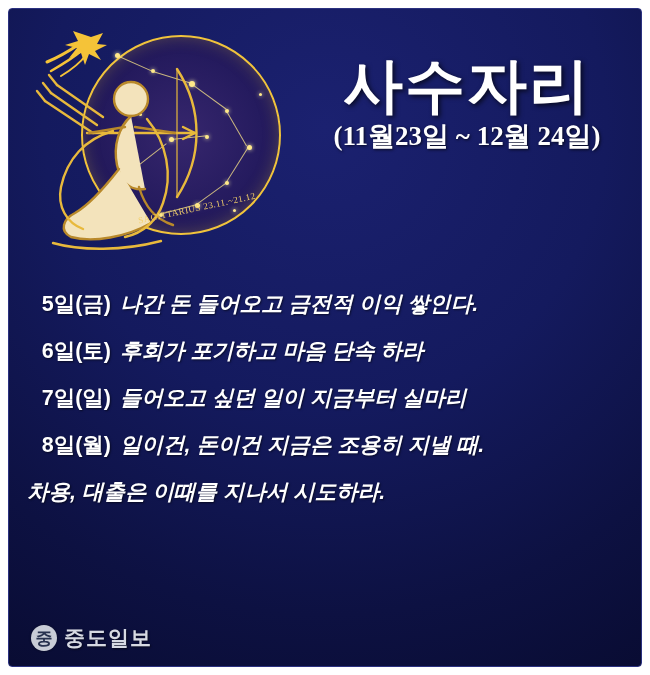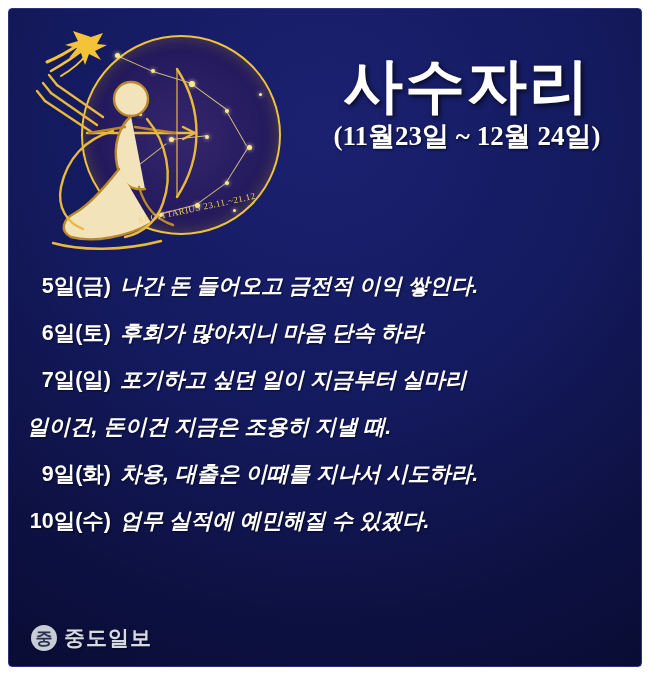--- a/index.html
+++ b/index.html
@@ -125,21 +125,21 @@
     position: absolute;
     left: 0;
     top: 262px;
     right: 0;
     bottom: 44px;
     padding: 0 18px;
     box-sizing: border-box;
   }
   .row {
     display: flex;
-    align-items: flex-start;
+    align-items: flex-end;
     height: 47px;
     color: #ffffff;
     font-size: 21.5px;
     font-weight: bold;
     text-shadow: 1px 1px 2px rgba(0,0,0,0.55);
     white-space: nowrap;
   }
   .row .day {
     flex: 0 0 auto;
     min-width: 84px;
@@ -269,36 +269,32 @@
       </div>
     </div>
 
     <div class="list">
       <div class="row">
         <span class="day">5일(금)</span>
         <span class="text">나간 돈 들어오고 금전적 이익 쌓인다.</span>
       </div>
       <div class="row">
         <span class="day">6일(토)</span>
-        <span class="text">후회가 많아지니 마음 단속 하라</span>
+        <span class="text">후회가 포기하고 마음 단속 하라</span>
       </div>
       <div class="row">
         <span class="day">7일(일)</span>
-        <span class="text">포기하고 싶던 일이 지금부터 실마리</span>
-      </div>
-      <div class="row">
+        <span class="text">들어오고 싶던 일이 지금부터 실마리</span>
+      </div>
+      <div class="row">
+        <span class="day">8일(월)</span>
         <span class="text">일이건, 돈이건 지금은 조용히 지낼 때.</span>
       </div>
       <div class="row">
-        <span class="day">9일(화)</span>
         <span class="text">차용, 대출은 이때를 지나서 시도하라.</span>
-      </div>
-      <div class="row">
-        <span class="day">10일(수)</span>
-        <span class="text">업무 실적에 예민해질 수 있겠다.</span>
       </div>
     </div>
 
     <div class="watermark">
       <div class="wm-logo">중</div>
       <div class="wm-text">중도일보</div>
     </div>
 
   </div>
 </div>

